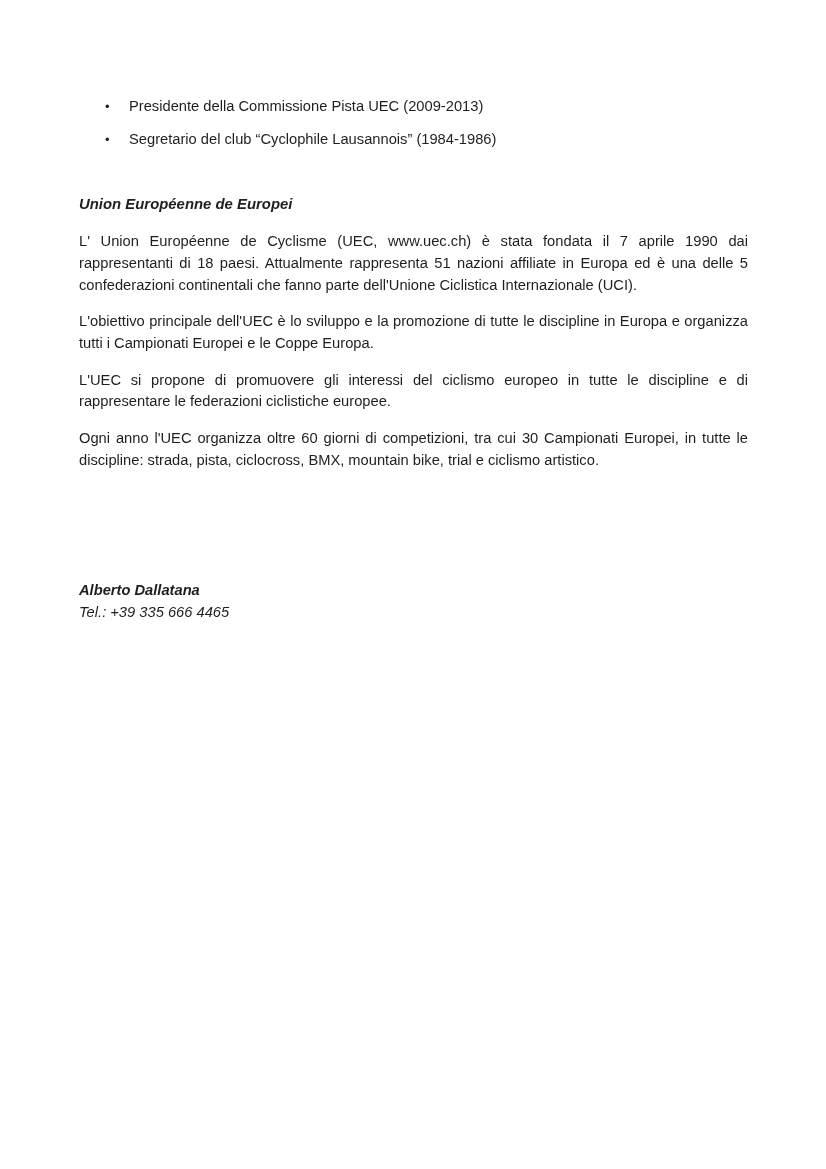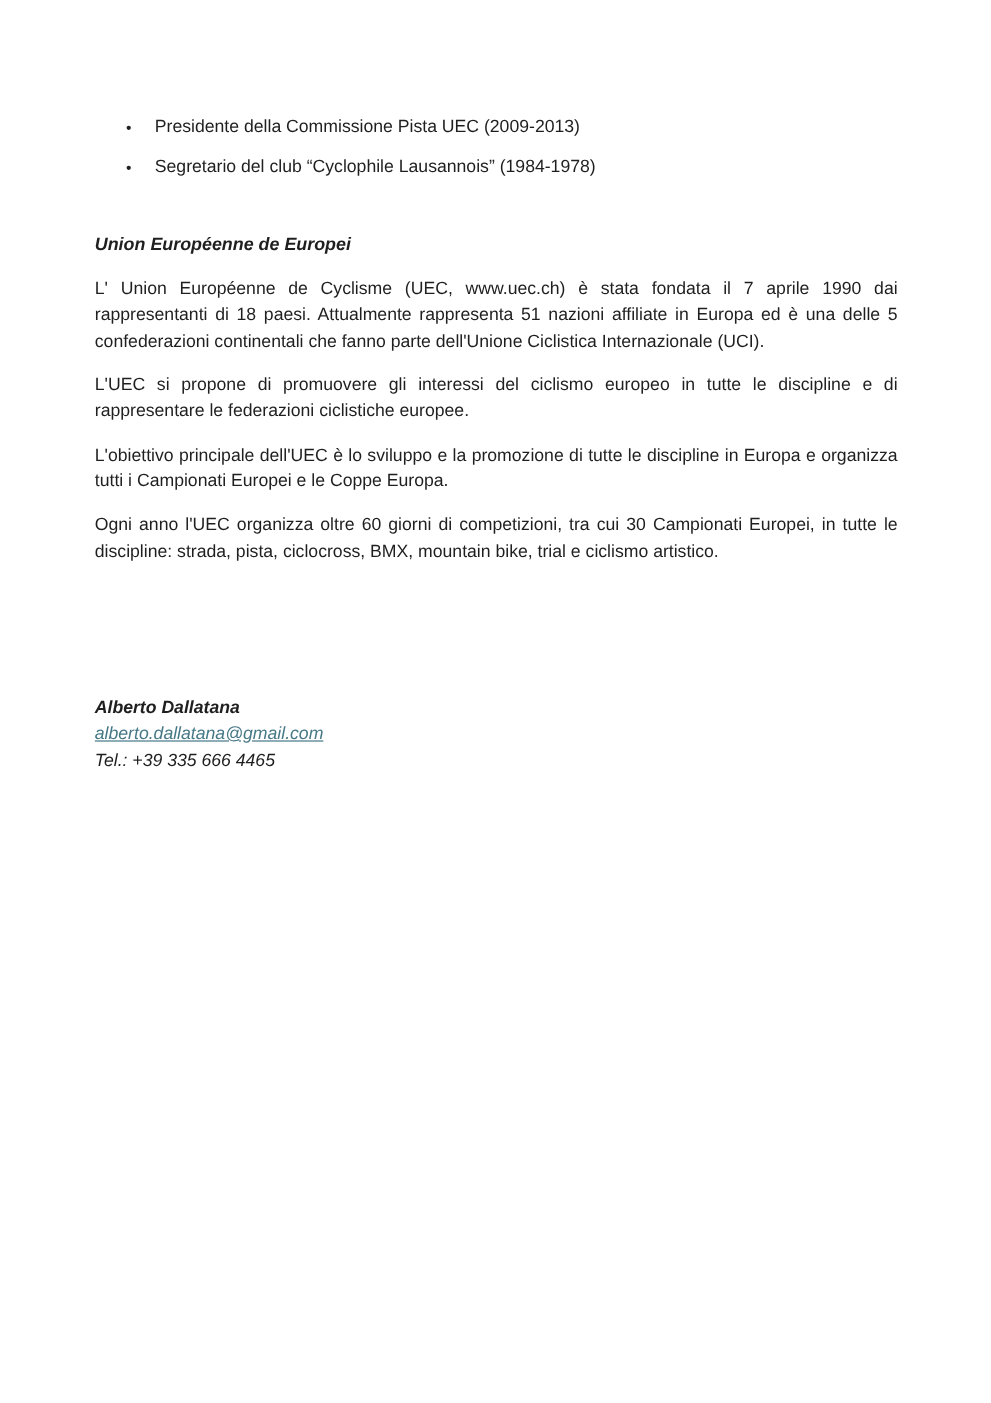--- a/index.html
+++ b/index.html
@@ -67,32 +67,29 @@
 
 <div class="page">
 
   <ul class="bullet-list">
     <li class="bullet-item">
       <span class="bullet-dot">•</span>
       <span class="bullet-text">Presidente della Commissione Pista UEC (2009-2013)</span>
     </li>
     <li class="bullet-item">
       <span class="bullet-dot">•</span>
-      <span class="bullet-text">Segretario del club “Cyclophile Lausannois” (1984-1978)</span>
+      <span class="bullet-text">Segretario del club “Cyclophile Lausannois” (1984-1986)</span>
     </li>
   </ul>
 
   <h2 class="section-heading">Union Européenne de Europei</h2>
 
   <p class="body-para">L' Union Européenne de Cyclisme (UEC, www.uec.ch) è stata fondata il 7 aprile 1990 dai rappresentanti di 18 paesi. Attualmente rappresenta 51 nazioni affiliate in Europa ed è una delle 5 confederazioni continentali che fanno parte dell'Unione Ciclistica Internazionale (UCI).</p>
+  <p class="body-para">L'obiettivo principale dell'UEC è lo sviluppo e la promozione di tutte le discipline in Europa e organizza tutti i Campionati Europei e le Coppe Europa.</p>
   <p class="body-para">L'UEC si propone di promuovere gli interessi del ciclismo europeo in tutte le discipline e di rappresentare le federazioni ciclistiche europee.</p>
-  <p class="body-para">L'obiettivo principale dell'UEC è lo sviluppo e la promozione di tutte le discipline in Europa e organizza tutti i Campionati Europei e le Coppe Europa.</p>
   <p class="body-para">Ogni anno l'UEC organizza oltre 60 giorni di competizioni, tra cui 30 Campionati Europei, in tutte le discipline: strada, pista, ciclocross, BMX, mountain bike, trial e ciclismo artistico.</p>
 
   <div class="signature-block">
     <div class="signature-name">Alberto Dallatana</div>
-    <div>
-      <a class="email-link">alberto.dallatana@gmail.com</a>
-    </div>
     <div class="signature-phone">Tel.: +39 335 666 4465</div>
   </div>
 
 </div>
 
 </body></html>

